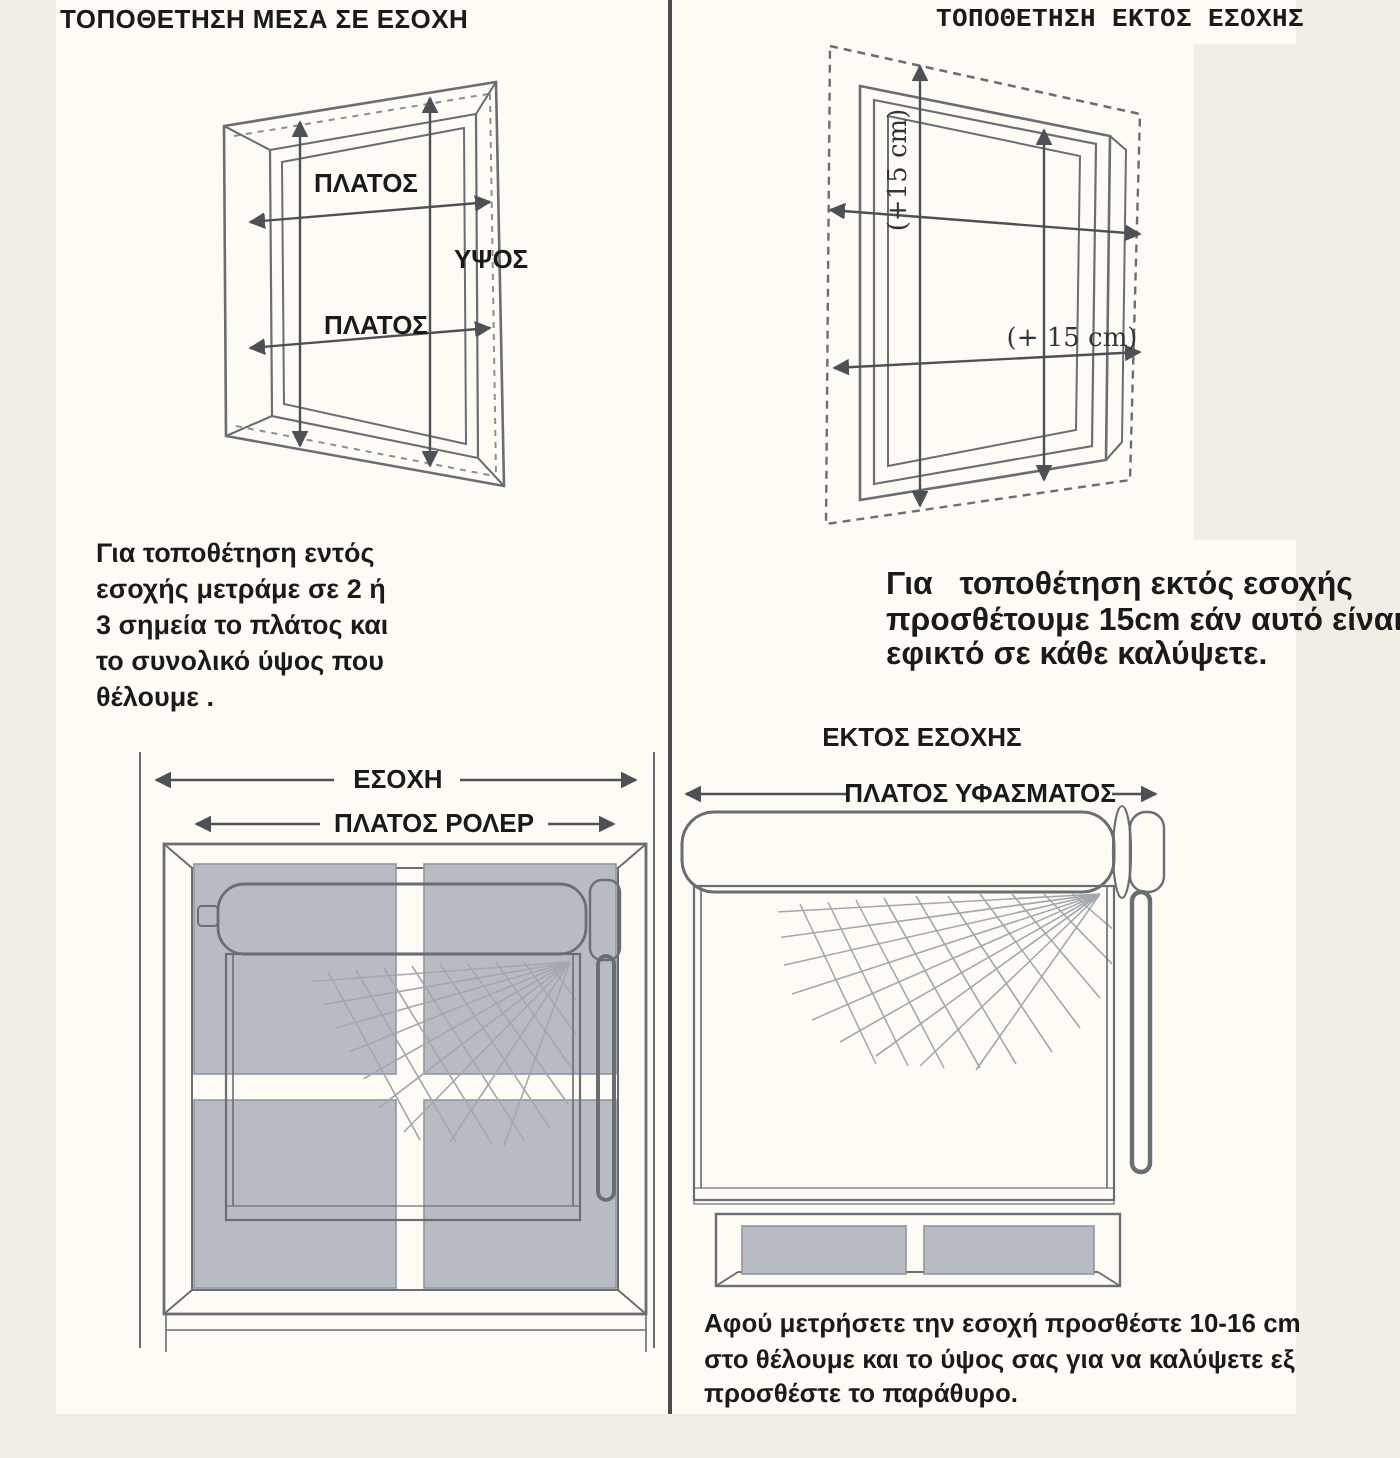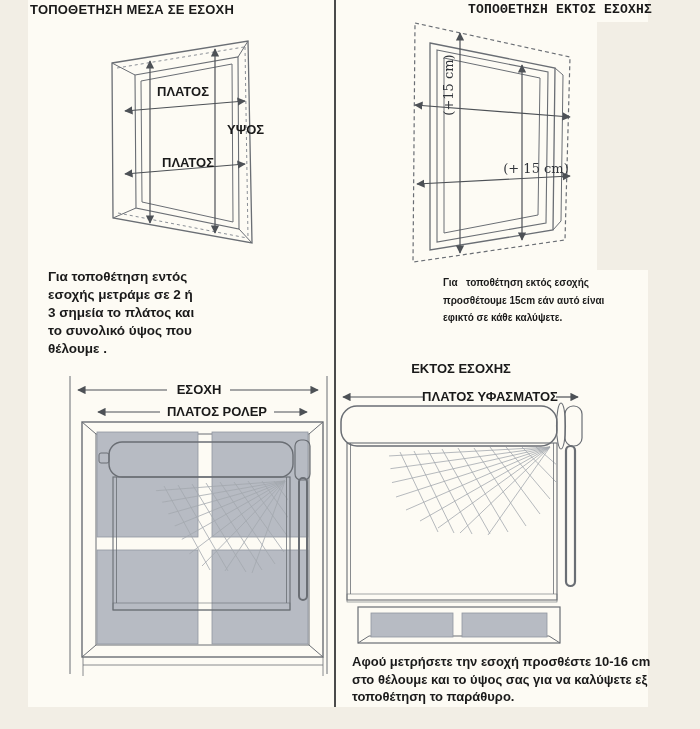--- a/index.html
+++ b/index.html
@@ -5,21 +5,21 @@
   html,body{margin:0;padding:0;}
   body{font-family:"Liberation Sans",sans-serif;color:#1a1a1a;}
   .page{position:relative;width:700px;height:729px;background:#f2eee5;overflow:hidden;}
   .panel{position:absolute;background:#fdfbf4;}
   .beige-patch{position:absolute;background:#f2eee5;}
   .divider{position:absolute;width:2px;background:#4b4b4b;}
   .title{position:absolute;font-size:13px;font-weight:700;letter-spacing:.2px;white-space:pre;}
   .note{position:absolute;font-weight:700;}
   .note div{white-space:pre;}
   .note-left{left:48px;top:268px;font-size:13.5px;line-height:18px;}
-  .note-right{left:443px;top:274px;font-size:10px;line-height:17.5px;}
+  .note-right{left:443px;top:284px;font-size:16px;line-height:17.5px;}
   .note-bottom{left:352px;top:653px;font-size:13px;line-height:17.5px;}
   svg{position:absolute;overflow:visible;}
   svg text{font-family:"Liberation Sans",sans-serif;font-size:13px;font-weight:700;fill:#1a1a1a;}
   svg text.serif{font-family:"DejaVu Serif",serif;font-weight:400;fill:#30343a;}
   .ln{stroke:#6a6e74;fill:none;}
   .arrow{stroke:#4d5156;stroke-width:1.2;fill:none;}
   .dash{stroke:#8a8f96;stroke-width:1;fill:none;stroke-dasharray:3,3;}
   .pane{fill:#b7bbc3;stroke:#9096a0;stroke-width:.8;}
   .mesh{stroke:#a3a8af;stroke-width:.8;fill:none;}
 </style>
@@ -185,16 +185,16 @@
       <rect x="3" y="50" width="216" height="40" rx="16" fill="#ffffff" class="ln" stroke-width="1.5"></rect>
       <ellipse cx="223" cy="70" rx="4.5" ry="23" fill="#ffffff" class="ln" stroke-width="1.1"></ellipse>
       <rect x="227" y="50" width="17" height="40" rx="8" fill="#ffffff" class="ln" stroke-width="1.2"></rect>
       <rect x="228" y="90" width="9" height="140" rx="4.5" fill="none" class="ln" stroke-width="2.2"></rect>
     </g>
   </svg>
 
   <div class="note note-bottom">
     <div>Αφού μετρήσετε την εσοχή προσθέστε 10-16 cm</div>
     <div>στο θέλουμε και το ύψος σας για να καλύψετε εξ</div>
-    <div>τοποθέτηση το παράθυρο.</div>
+    <div>προσθέστε το παράθυρο.</div>
   </div>
 
 </div>
 
 </body></html>

